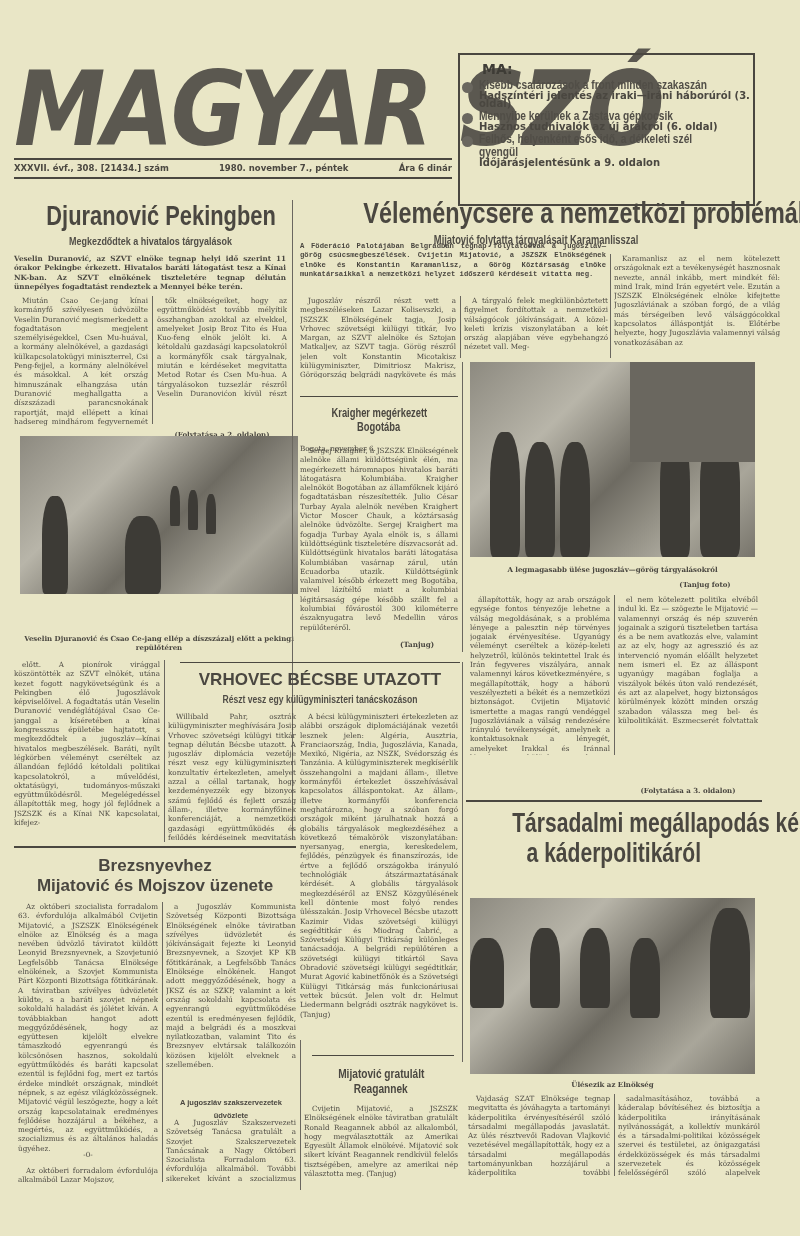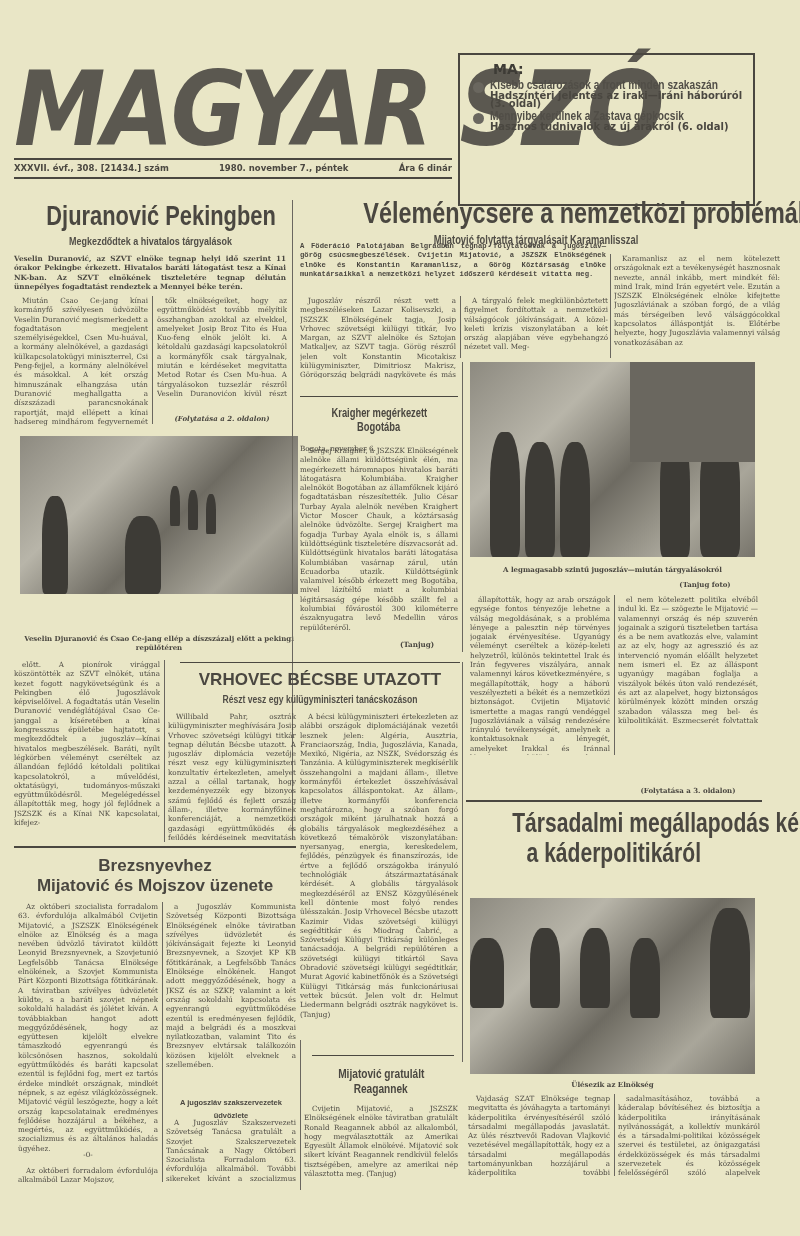--- a/index.html
+++ b/index.html
@@ -2,21 +2,21 @@
 <html><head>
 <meta charset="utf-8">
 <style>
   * { box-sizing: border-box; margin: 0; padding: 0; }
   html, body { width: 800px; height: 1236px; background: #e9e6c6; overflow: hidden; }
   body { position: relative; font-family: "DejaVu Serif", serif; color: #3a3832; }
   .abs { position: absolute; }
   .masthead-title { left: 14px; top: 54px; width: 440px; height: 100px; font-family: "DejaVu Sans", sans-serif; font-weight: bold; font-style: italic; font-size: 92px; letter-spacing: -3px; color: #5b5850; line-height: 100px; transform: scaleY(1.12); transform-origin: top left; white-space: nowrap; }
   .rule { background: #4a4740; height: 2px; }
   .dateline { left: 14px; top: 163px; width: 438px; font-family: "DejaVu Sans", sans-serif; font-weight: bold; font-size: 8.5px; color: #4a4740; display: flex; justify-content: space-between; }
-  .ma-box { left: 458px; top: 53px; width: 297px; height: 153px; border: 2px solid #4a4740; padding: 6px 13px; }
+  .ma-box { left: 458px; top: 53px; width: 297px; height: 153px; border: 2px solid #4a4740; padding: 6px 2px; }
   .ma-title { font-family: "DejaVu Sans", sans-serif; font-weight: bold; font-size: 14px; margin-left: 20px; color: #3e3c36; }
   .ma-item { display: flex; align-items: flex-start; margin-top: 2px; }
   .bullet { width: 11px; height: 11px; border-radius: 50%; background: #6a675f; margin: 3px 6px 0 0; flex: none; }
   .ma-head { font-family: "Liberation Sans", sans-serif; font-size: 12px; font-weight: bold; color: #514e47; transform: scaleX(0.85); transform-origin: left; white-space: nowrap; line-height: 13px; }
   .ma-sub { font-family: "DejaVu Sans", sans-serif; font-size: 10px; font-weight: bold; color: #4a4740; line-height: 8px; }
   .headline { font-family: "Liberation Sans", sans-serif; font-weight: bold; color: #4a4740; text-align: center; white-space: nowrap; }
   .cond { display: inline-block; transform: scaleX(0.78); transform-origin: center; }
   .subhead { font-family: "Liberation Sans", sans-serif; font-weight: bold; color: #514e47; text-align: center; white-space: nowrap; }
   .body-text { font-size: 7.2px; line-height: 9.3px; text-align: justify; color: #4a4740; overflow: hidden; }
   .body-text p { text-indent: 8px; margin-bottom: 1px; }
@@ -49,33 +49,40 @@
       <div class="ma-sub">Hadszíntéri jelentés az iraki—iráni háborúról (3. oldal)</div>
     </div>
   </div>
   <div class="ma-item">
     <span class="bullet"></span>
     <div>
       <div class="ma-head">Mennyibe kerülnek a Zastava gépkocsik</div>
       <div class="ma-sub">Hasznos tudnivalók az új árakról (6. oldal)</div>
     </div>
   </div>
+  <div class="ma-item">
+    <span class="bullet"></span>
+    <div style="width:250px;">
+      <div class="ma-head" style="white-space:normal;width:290px;">Felhős, helyenként esős idő, a délkeleti szél gyengül</div>
+      <div class="ma-sub">Időjárásjelentésünk a 9. oldalon</div>
+    </div>
+  </div>
 </div>
 
 <div class="abs headline" style="left:14px;top:200px;width:272px;font-size:28px;"><span class="cond">Djuranović Pekingben</span></div>
 <div class="abs subhead" style="left:14px;top:235px;width:272px;font-size:11.5px;"><span class="cond">Megkezdődtek a hivatalos tárgyalások</span></div>
 <div class="abs lead" style="left:14px;top:254px;width:272px;">Veselin Duranović, az SZVT elnöke tegnap helyi idő szerint 11 órakor Pekingbe érkezett. Hivatalos baráti látogatást tesz a Kínai NK-ban. Az SZVT elnökének tiszteletére tegnap délután ünnepélyes fogadtatást rendeztek a Mennyei béke terén.</div>
 <div class="abs body-text" style="left:14px;top:296px;width:134px;height:130px;">
     <p>Miután Csao Ce-jang kínai kormányfő szívélyesen üdvözölte Veselin Duranović megismerkedett a fogadtatáson megjelent személyiségekkel, Csen Mu-huával, a kormány alelnökével, a gazdasági külkapcsolatokügyi miniszterrel, Csi Peng-fejjel, a kormány alelnökével és másokkal. A két ország himnuszának elhangzása után Duranović meghallgatta a díszszázadi parancsnokának raportját, majd ellépett a kínai hadsereg mindhárom fegyvernemét képviselő alakulatok</p>
   </div>
 <div class="abs vline" style="left:152px;top:296px;height:128px;"></div>
 <div class="abs body-text" style="left:157px;top:296px;width:130px;height:102px;">
     <p>tők elnökségeiket, hogy az együttműködést tovább mélyítik összhangban azokkal az elvekkel, amelyeket Josip Broz Tito és Hua Kuo-feng elnök jelölt ki. A kétoldalú gazdasági kapcsolatokról a kormányfők csak tárgyalnak, miután e kérdéseket megvitatta Metod Rotar és Csen Mu-hua. A tárgyalásokon tuzsezlár részről Veselin Duranovićon kívül részt vett Metod Rotar szövetségi</p>
   </div>
-<div class="abs cont" style="left:157px;top:414px;width:130px;font-style:italic;">(Folytatása a 2. oldalon)</div>
+<div class="abs cont" style="left:157px;top:430px;width:130px;">(Folytatása a 2. oldalon)</div>
 
 <div class="photo" style="left:20px;top:436px;width:278px;height:158px;">
   <div class="fig" style="left:22px;top:60px;width:26px;height:98px;"></div>
   <div class="fig" style="left:105px;top:80px;width:36px;height:78px;"></div>
   <div class="fig" style="left:150px;top:50px;width:10px;height:40px;"></div>
   <div class="fig" style="left:168px;top:54px;width:10px;height:40px;"></div>
   <div class="fig" style="left:186px;top:58px;width:10px;height:40px;"></div>
 </div>
 <div class="abs caption" style="left:20px;top:634px;width:278px;">Veselin Djuranović és Csao Ce-jang ellép a díszszázalj előtt a pekingi repülőtéren</div>
 
@@ -101,21 +108,21 @@
   </div>
 
 <div class="photo" style="left:470px;top:362px;width:285px;height:195px;">
   <div class="fig" style="left:20px;top:70px;width:30px;height:125px;"></div>
   <div class="fig" style="left:55px;top:80px;width:30px;height:115px;"></div>
   <div class="fig" style="left:90px;top:80px;width:30px;height:115px;"></div>
   <div class="fig" style="left:190px;top:70px;width:30px;height:125px;"></div>
   <div class="fig" style="left:230px;top:70px;width:40px;height:125px;"></div>
   <div style="position:absolute;left:160px;top:0;width:125px;height:100px;background:#6a675f;"></div>
 </div>
-<div class="abs caption" style="left:470px;top:565px;width:285px;">A legmagasabb szintű jugoszláv—miután tárgyalásokról</div>
+<div class="abs caption" style="left:470px;top:565px;width:285px;">A legmagasabb ülése jugoszláv—görög tárgyalásokról</div>
 <div class="abs caption" style="left:650px;top:580px;width:110px;">(Tanjug foto)</div>
 
 <div class="abs body-text" style="left:470px;top:595px;width:140px;height:160px;">
     <p>állapították, hogy az arab országok egysége fontos tényezője lehetne a válság megoldásának, s a probléma lényege a palesztin nép törvényes jogaiak érvényesítése. Ugyanúgy véleményt cseréltek a közép-keleti helyzetről, különös tekintettel Irak és Irán fegyveres viszályára, annak valamennyi káros következményére, s megállapították, hogy a háború veszélyezteti a békét és a nemzetközi biztonságot. Cvijetin Mijatović ismertette a magas rangú vendéggel Jugoszláviának a válság rendezésére irányuló tevékenységét, amelynek a kontaktusoknak a lényegét, amelyeket Irakkal és Iránnal létesített, nemkülönben az el nem kötelezett országoknak az elmúlt napokban Belgrádban kifejtett aktivitását, amely, a megállapodás értelmében, Delhiben folytatódik.</p>
   </div>
 <div class="abs vline" style="left:614px;top:595px;height:160px;"></div>
 <div class="abs body-text" style="left:618px;top:595px;width:140px;height:128px;">
     <p>el nem kötelezett politika elvéből indul ki. Ez — szögezte le Mijatović — valamennyi ország és nép szuverén jogainak a szigorú tiszteletben tartása és a be nem avatkozás elve, valamint az az elv, hogy az agresszió és az intervenció nyomán előállt helyzetet nem ismeri el. Ez az álláspont ugyanúgy magában foglalja a viszályok békés úton való rendezését, és azt az alapelvet, hogy biztonságos körülmények között minden ország szabadon válassza meg bel- és külpolitikáját. Eszmecserét folytattak továbbá a ciprusi problémáról és a két népközösség folyamatban levő tárgyalásairól, amelyeknek meg kell hozniuk a várt eredményeket. A jugoszláv fél előtérbe helyezte, hogy az elnemkötelezettség</p>
   </div>
 <div class="abs cont" style="left:618px;top:786px;width:140px;">(Folytatása a 3. oldalon)</div>

